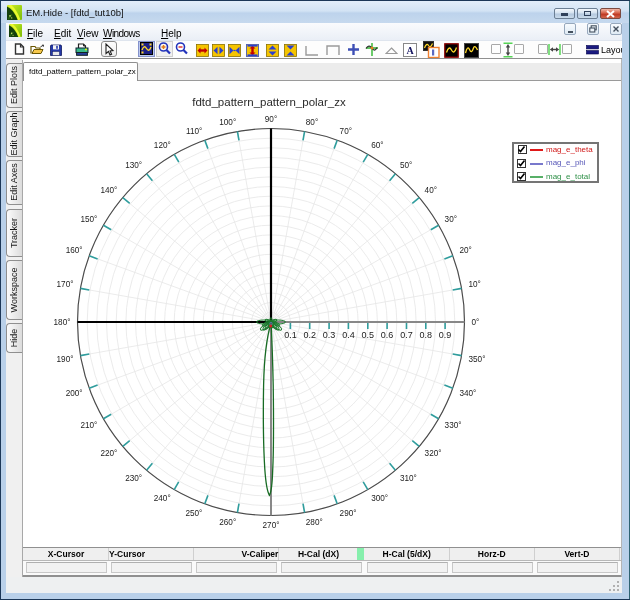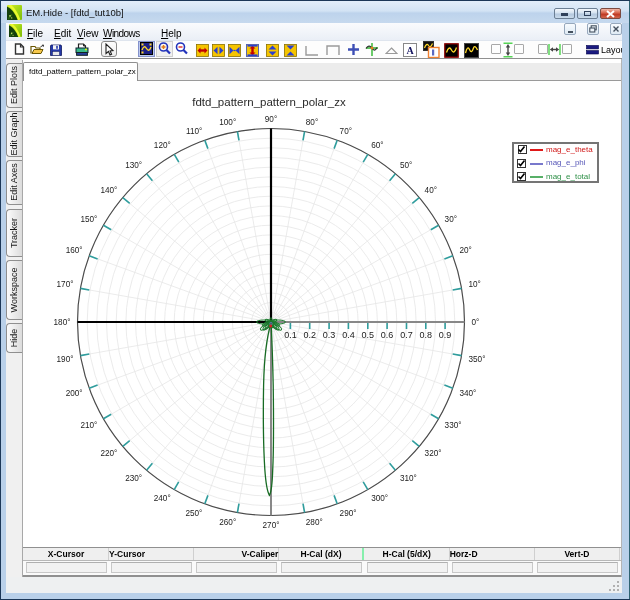--- a/index.html
+++ b/index.html
@@ -426,23 +426,23 @@
     <path d="M1.5 4.5 L3.5 6.5 L7.5 1.5" stroke="#000" stroke-width="1.6" fill="none"></path>
   </svg>
 <div class="abs" style="left:530px;top:176px;width:13px;height:2px;background:#58b068"></div>
 <div class="abs" style="left:546px;top:171.5px;font:8px 'Liberation Sans',sans-serif;color:#2f9048">mag_e_total</div>
 
 <div class="abs" style="left:23px;top:547px;width:598px;height:1px;background:#909090"></div>
 <div class="abs" style="left:23px;top:548px;width:598px;height:12px;background:#efefef"></div>
 <div style="position:absolute;left:24.0px;top:548px;width:85.1px;height:12px;font:bold 8.5px 'Liberation Sans',sans-serif;text-align:center;line-height:12px;color:#000;border-right:1px solid #cfcfcf">X-Cursor</div>
 <div style="position:absolute;left:109.1px;top:548px;width:85.1px;height:12px;font:bold 8.5px 'Liberation Sans',sans-serif;text-align:left;line-height:12px;color:#000;border-right:1px solid #cfcfcf">Y-Cursor</div>
 <div style="position:absolute;left:194.3px;top:548px;width:85.1px;height:12px;font:bold 8.5px 'Liberation Sans',sans-serif;text-align:right;line-height:12px;color:#000;border-right:1px solid #cfcfcf">V-Caliper</div>
-<div style="position:absolute;left:279.4px;top:548px;width:85.1px;height:12px;font:bold 8.5px 'Liberation Sans',sans-serif;text-align:center;line-height:12px;color:#000;border-right:2px solid #86efac">H-Cal (dX)</div>
+<div style="position:absolute;left:279.4px;top:548px;width:85.1px;height:12px;font:bold 8.5px 'Liberation Sans',sans-serif;text-align:center;line-height:12px;color:#000;border-right:7px solid #86efac">H-Cal (dX)</div>
 <div style="position:absolute;left:364.6px;top:548px;width:85.1px;height:12px;font:bold 8.5px 'Liberation Sans',sans-serif;text-align:center;line-height:12px;color:#000;border-right:1px solid #cfcfcf">H-Cal (5/dX)</div>
-<div style="position:absolute;left:449.7px;top:548px;width:85.1px;height:12px;font:bold 8.5px 'Liberation Sans',sans-serif;line-height:12px;color:#000;border-right:1px solid #cfcfcf">Horz-D</div>
+<div style="position:absolute;left:449.7px;top:548px;width:85.1px;height:12px;font:bold 8.5px 'Liberation Sans',sans-serif;text-align:center;line-height:12px;color:#000;border-right:1px solid #cfcfcf">Horz-D</div>
 <div style="position:absolute;left:534.9px;top:548px;width:85.1px;height:12px;font:bold 8.5px 'Liberation Sans',sans-serif;text-align:center;line-height:12px;color:#000;border-right:1px solid #cfcfcf">Vert-D</div>
 <div class="abs" style="left:23px;top:560px;width:598px;height:1px;background:#b8b8b8"></div>
 <div class="abs" style="left:23px;top:561px;width:598px;height:14px;background:#fafafa"></div>
 <div style="position:absolute;left:26.0px;top:562px;width:81.1px;height:11px;background:#f2f2f2;border:1px solid #c8c8c8;border-top-color:#b0b0b0"></div>
 <div style="position:absolute;left:111.1px;top:562px;width:81.1px;height:11px;background:#f2f2f2;border:1px solid #c8c8c8;border-top-color:#b0b0b0"></div>
 <div style="position:absolute;left:196.3px;top:562px;width:81.1px;height:11px;background:#f2f2f2;border:1px solid #c8c8c8;border-top-color:#b0b0b0"></div>
 <div style="position:absolute;left:281.4px;top:562px;width:81.1px;height:11px;background:#f2f2f2;border:1px solid #c8c8c8;border-top-color:#b0b0b0"></div>
 <div style="position:absolute;left:366.6px;top:562px;width:81.1px;height:11px;background:#f2f2f2;border:1px solid #c8c8c8;border-top-color:#b0b0b0"></div>
 <div style="position:absolute;left:451.7px;top:562px;width:81.1px;height:11px;background:#f2f2f2;border:1px solid #c8c8c8;border-top-color:#b0b0b0"></div>
 <div style="position:absolute;left:536.9px;top:562px;width:81.1px;height:11px;background:#f2f2f2;border:1px solid #c8c8c8;border-top-color:#b0b0b0"></div>

